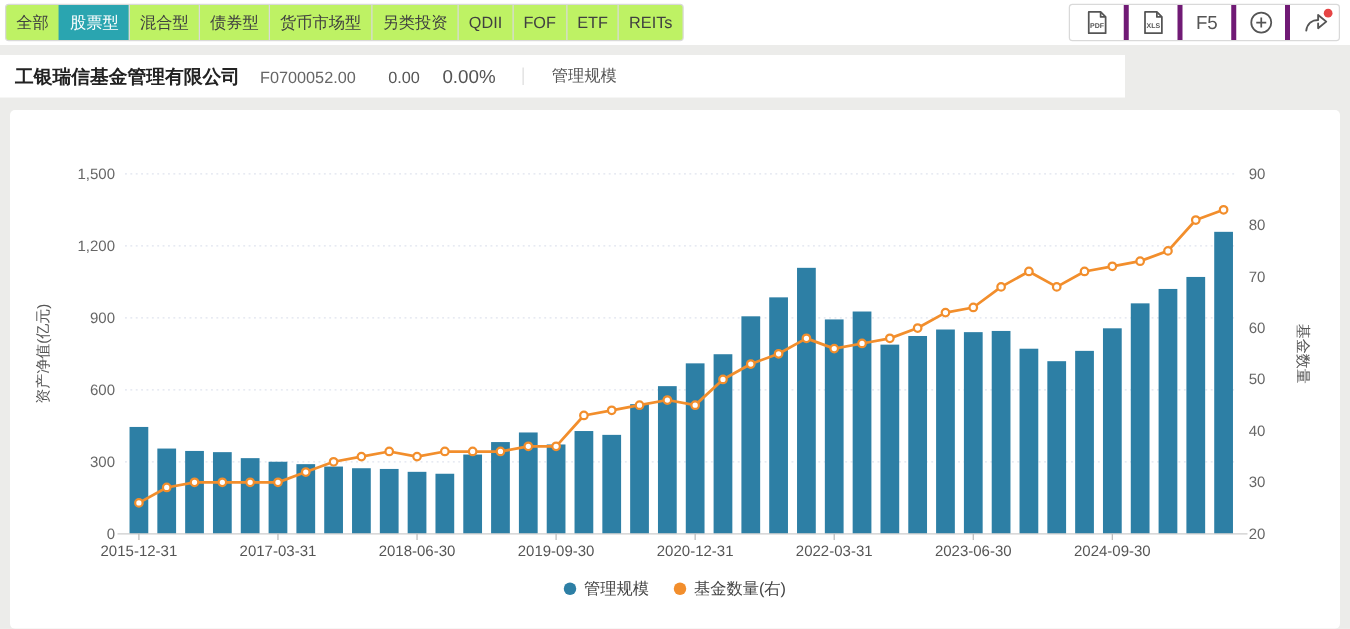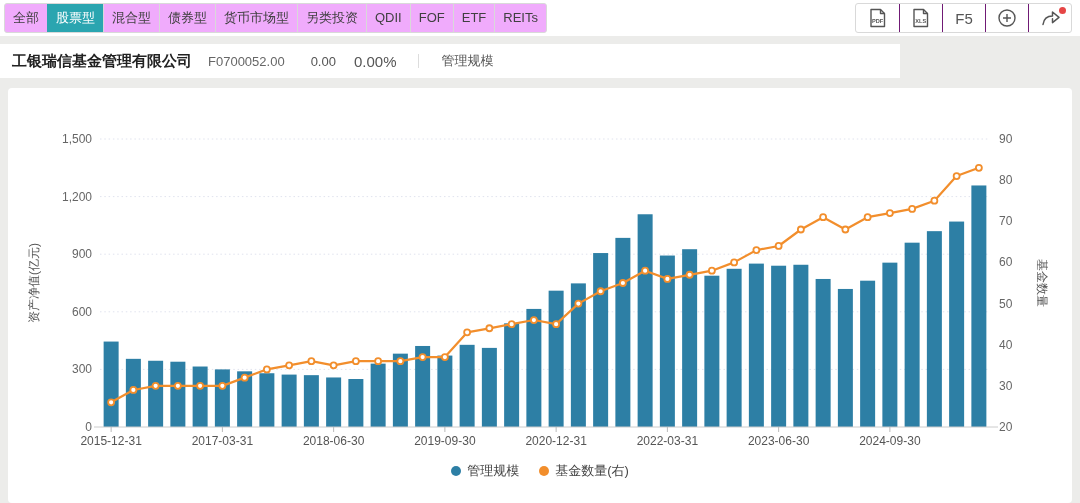--- a/index.html
+++ b/index.html
@@ -1,28 +1,28 @@
 <!DOCTYPE html>
 <html><head>
 <meta charset="utf-8">
 <style>
   * { box-sizing: border-box; margin: 0; padding: 0; }
   html,body { width:1080px; height:503px; overflow:hidden; background:#ececea;
     font-family:"Liberation Sans","DejaVu Sans",sans-serif; position:relative; }
   .topbar { position:absolute; left:0; top:0; width:1080px; height:36px; background:#fff; }
   .tabbar { position:absolute; left:4px; top:3px; height:30px; display:flex;
-    border:1px solid #d9d9d9; border-radius:3px; background:#f0abfc; overflow:hidden; }
+    border:1px solid #d9d9d9; border-radius:3px; background:#bef264; overflow:hidden; }
   .tab { height:28px; line-height:28px; padding:0 8px; font-size:13px; color:#404040;
     border-left:1px solid #d9d9d9; cursor:pointer; white-space:nowrap; }
   .tab:first-child { border-left:none; }
   .tab.active { background:#2aa5b0; color:#fff; border-left-color:#2aa5b0; }
   .toolbar { position:absolute; right:8px; top:3px; height:30px; display:flex;
     border:1px solid #d9d9d9; border-radius:3px; background:#fff; }
   .tool { width:43px; height:28px; display:flex; align-items:center; justify-content:center;
-    border-left:1px solid #701a75; position:relative; cursor:pointer; color:#555; font-size:15px; }
+    border-left:4px solid #701a75; position:relative; cursor:pointer; color:#555; font-size:15px; }
   .tool:first-child { border-left:none; }
   .badge-dot { position:absolute; top:3px; right:5px; width:7px; height:7px; border-radius:50%; }
   .company-row { position:absolute; left:0; top:44px; width:900px; height:34px; background:#fff;
     display:flex; align-items:center; padding-left:12px; }
   .company-name { font-size:15px; font-weight:bold; color:#222; }
   .fund-code { font-size:13px; color:#666; margin-left:16px; }
   .chg { font-size:13px; color:#555; margin-left:26px; }
   .pct { font-size:15px; color:#555; margin-left:18px; }
   .vdiv { width:1px; height:14px; background:#ddd; margin:0 22px; }
   .metric { font-size:13px; color:#555; cursor:pointer; }

